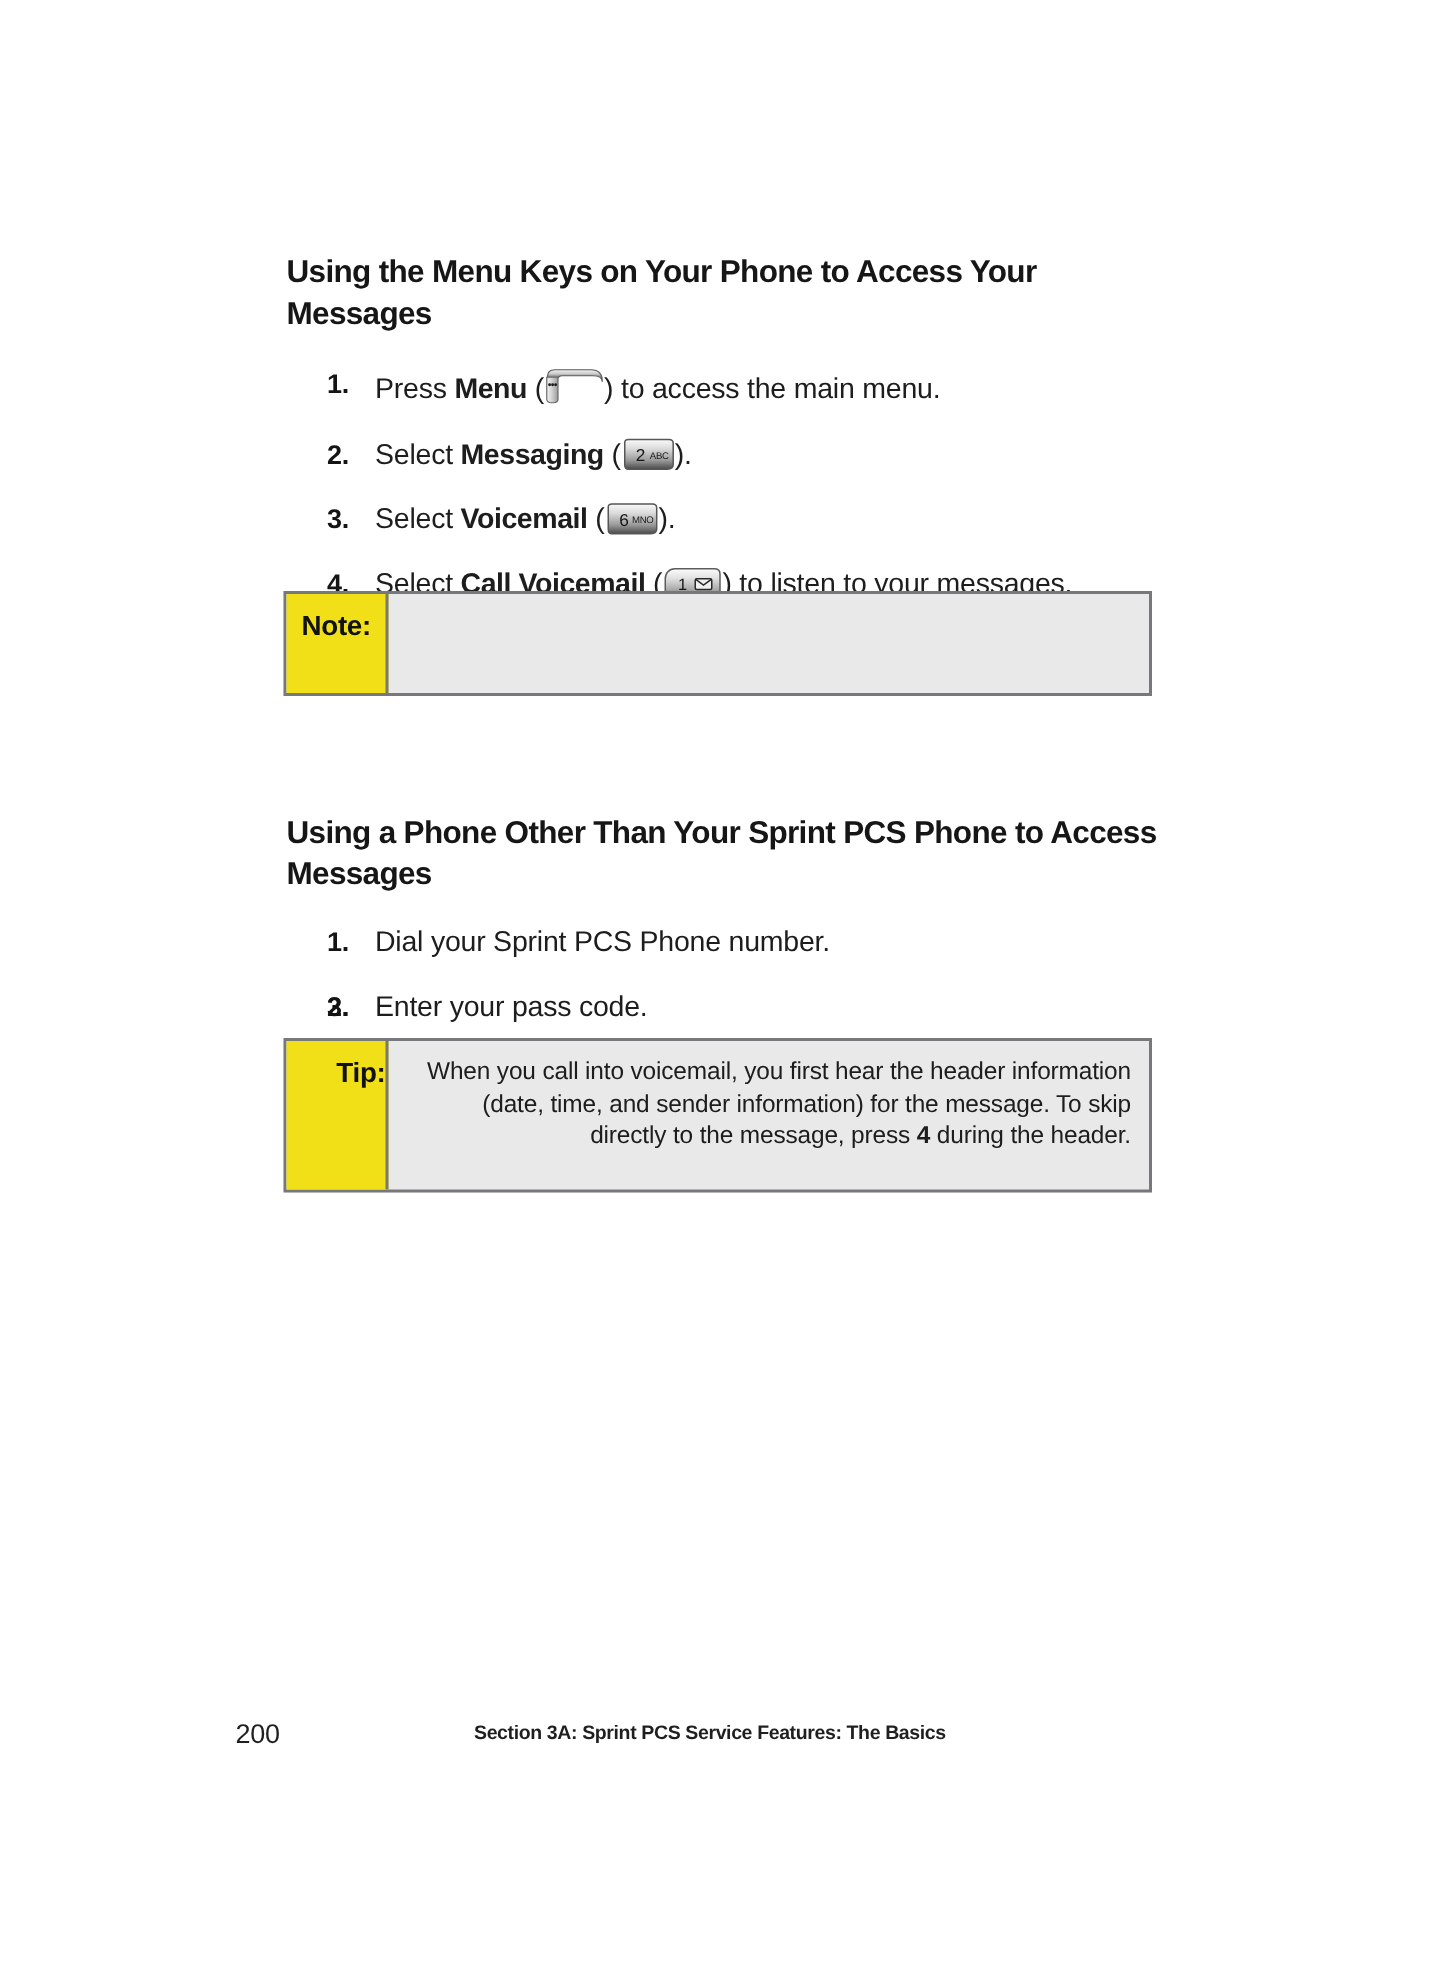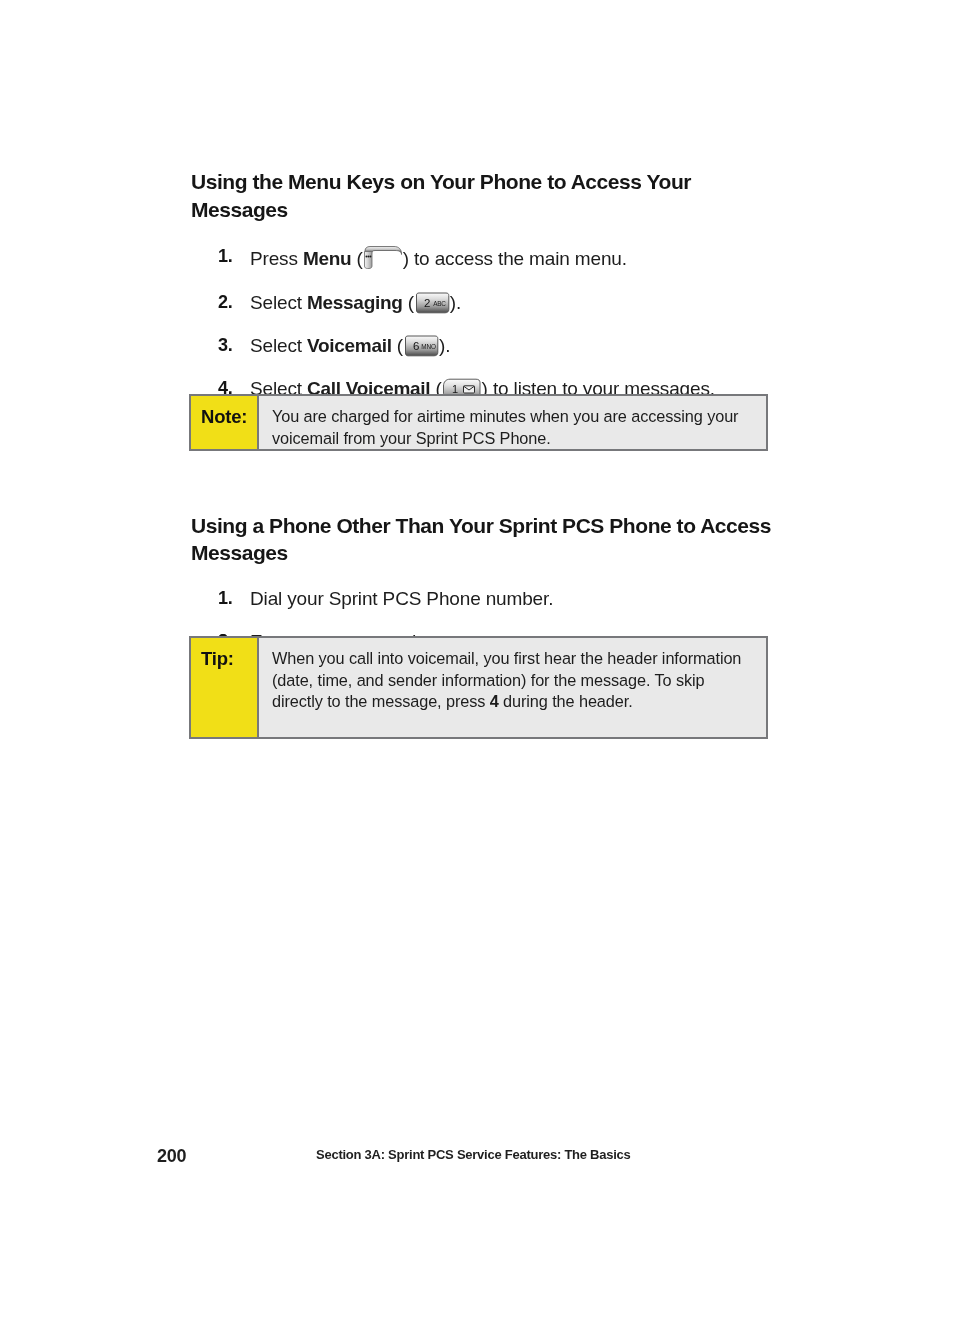--- a/index.html
+++ b/index.html
@@ -35,20 +35,21 @@
   
   .section-heading {
     font-size: 21px;
     font-weight: bold;
     letter-spacing: -0.45px;
     line-height: 1.32;
     color: #161616;
     margin: 0;
   }
   .section-heading.two {
+    margin-top: 29px;
   }
 
   
   .steps {
     list-style: none;
     margin: 0;
     padding: 0;
   }
   .step {
     position: relative;
@@ -105,30 +106,30 @@
   .callout-body {
     flex: 1 1 auto;
     padding: 10px 12px 10px 13px;
     font-size: 16.3px;
     line-height: 1.33;
     letter-spacing: -0.1px;
     color: #1d1d1d;
   }
   .callout-body b { font-weight: bold; }
 
-  #note-box { left: 189px; top: 394px; width: 579px; height: 57px; }
-  #tip-box  { left: 189px; top: 636px; width: 579px; height: 103px; }
+  #note-box { left: 189px; top: 394px; width: 579px; height: 70px; }
+  #tip-box  { left: 189px; top: 692px; width: 579px; height: 103px; text-align: right; }
 
   
   .footer-page-number {
     position: absolute;
     left: 157px;
     top: 1146px;
     font-size: 18px;
-    font-weight: bold;
+    font-weight: normal;
     letter-spacing: -0.2px;
     color: #1f1f1f;
   }
   .footer-section-title {
     position: absolute;
     left: 316px;
     top: 1147px;
     font-size: 13px;
     font-weight: bold;
     letter-spacing: -0.25px;
@@ -241,21 +242,20 @@
       <li class="step">
         <span class="step-num">3.</span>
         <span>Enter your pass code.</span>
       </li>
     </ol>
 
   </div>
 
   <div class="callout" id="note-box">
     <div class="callout-label">Note:</div>
-    <div class="callout-body">You are charged for airtime minutes when you are accessing your voicemail from your Sprint PCS Phone.</div>
   </div>
 
   <div class="callout" id="tip-box">
     <div class="callout-label">Tip:</div>
     <div class="callout-body"><span>When you call into voicemail, you first hear the header information (date, time, and sender information) for the message. To skip directly to the message, press </span><b>4</b><span> during the header.</span></div>
   </div>
 
   <div class="footer-page-number">200</div>
   <div class="footer-section-title">Section 3A: Sprint PCS Service Features: The Basics</div>
 

